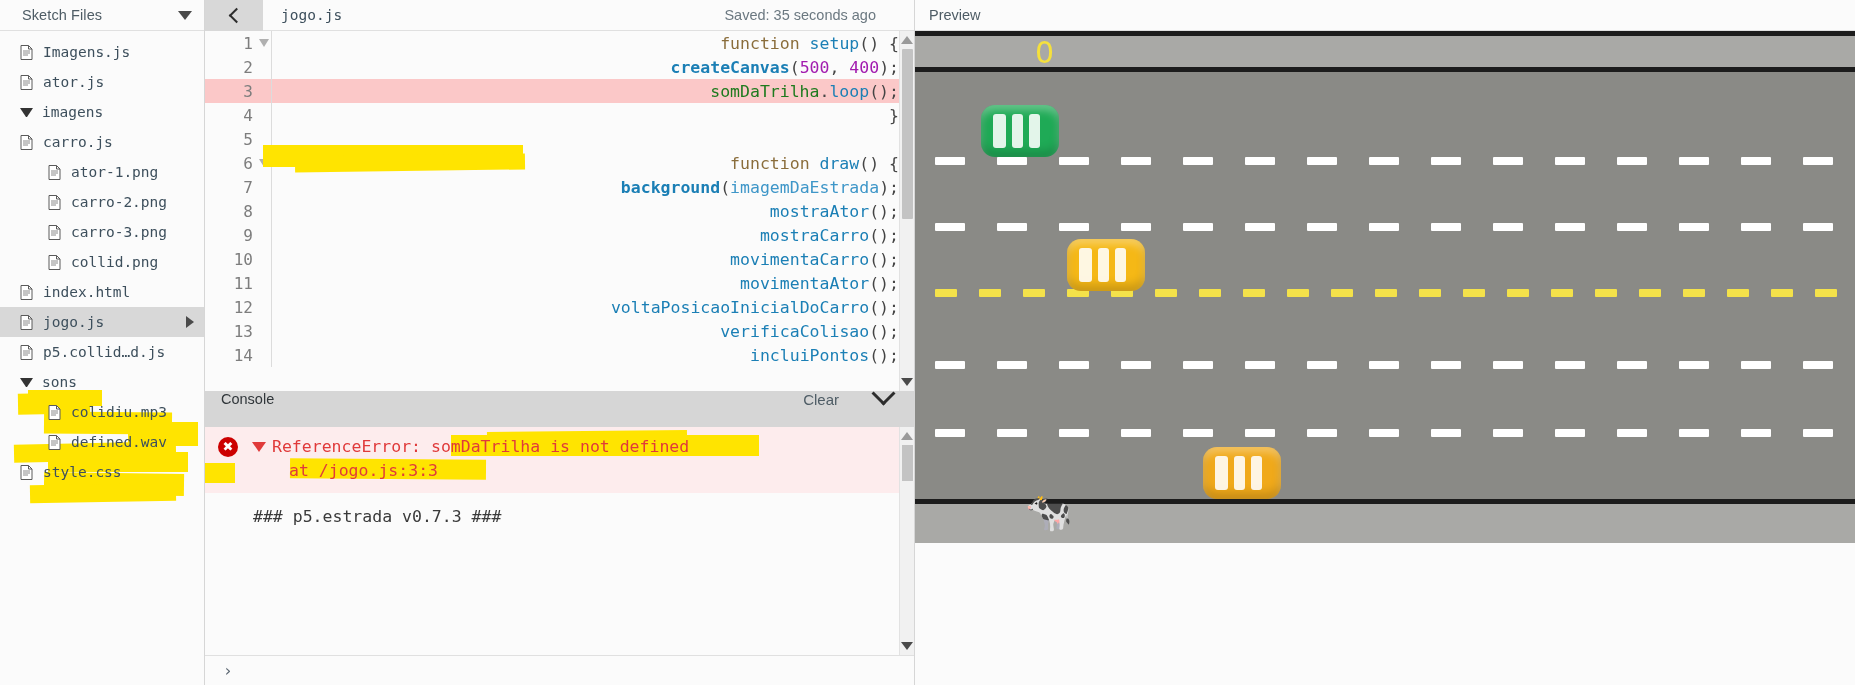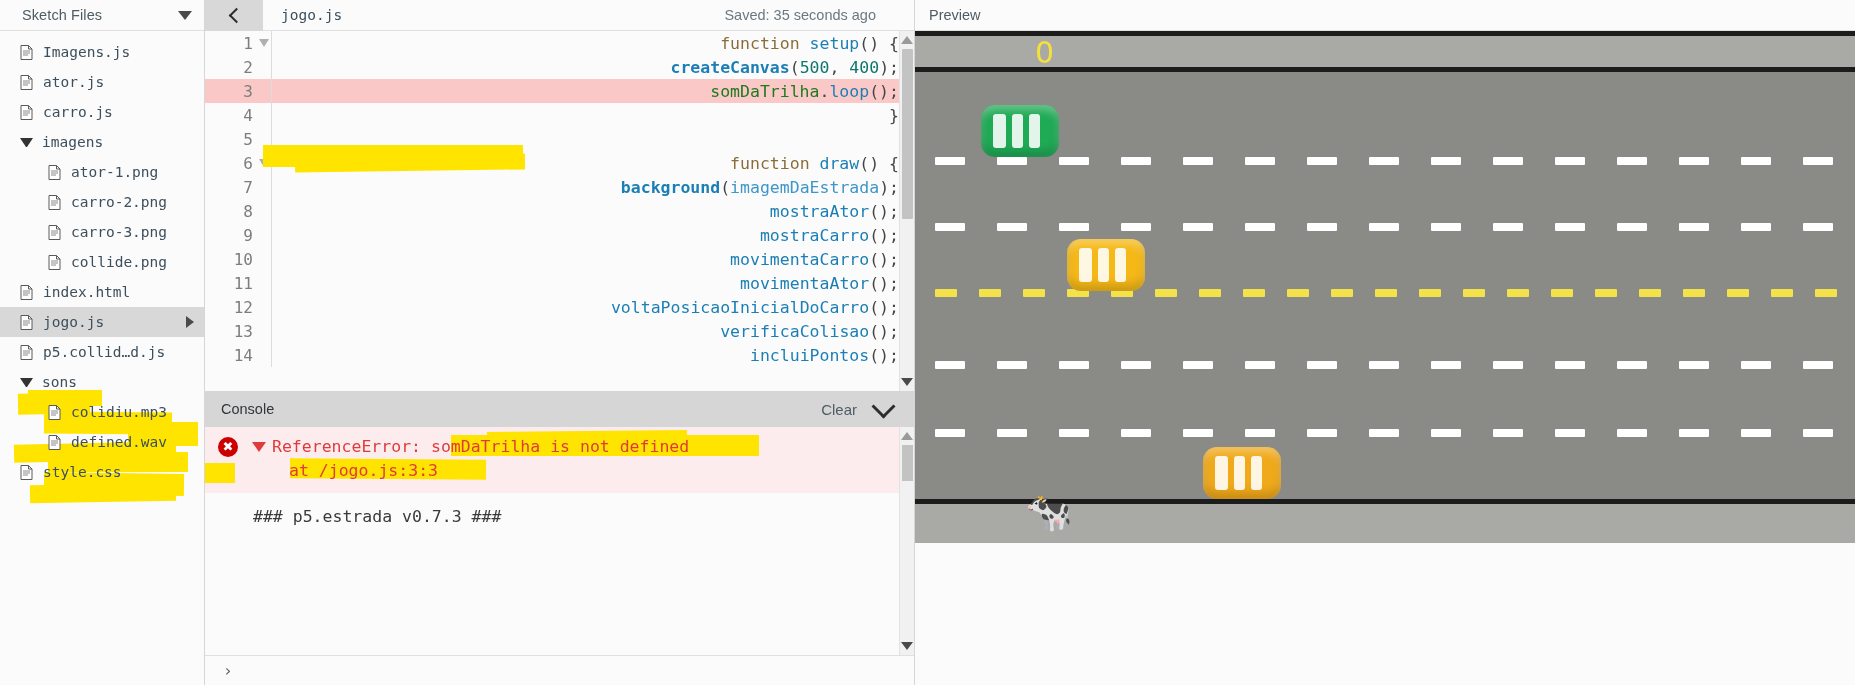--- a/index.html
+++ b/index.html
@@ -198,21 +198,21 @@
     padding-left: 14px;
     flex: 1;
     position: relative;
     z-index: 2;
     text-align: right;
   }
   .tok-kw   { color: #8a6d3b; }
   .tok-fn   { color: #1b7fb5; }
   .tok-bfn  { color: #1b7fb5; font-weight: bold; }
   .tok-punc { color: #444; }
-  .tok-num  { color: #0f766e; }
+  .tok-num  { color: #a21caf; }
   .tok-var  { color: #3e96c8; }
   .tok-green{ color: #1e7a1e; }
   .tok-plain{ color: #444; }
 
   .code-scrollbar {
     width: 15px;
     flex: 0 0 15px;
     background: #f1f1f1;
     border-left: 1px solid #e2e2e2;
     position: relative;
@@ -241,22 +241,23 @@
     width: 11px; height: 170px;
     background: #c3c3c3;
     border-radius: 1px;
   }
 
   .console-header {
     flex: 0 0 36px;
     height: 36px;
     background: #d6d6d6;
     display: flex;
-    align-items: center;
+    align-items: flex-start;
     padding-left: 16px;
+    gap: 18px;
   }
   .console-title { font-size: 14.5px; color: #30363a; }
   .clear-btn {
     margin-left: auto;
     font-size: 15px;
     color: #4e5c65;
   }
   .chev-big-down {
     width: 17px; height: 17px;
     border-right: 3px solid #2d2d2d;
@@ -461,33 +462,33 @@
           <span class="doc-icon">
             <svg width="13" height="15" viewBox="0 0 13 15">
               <path d="M1 0.5h7.5L12 4v10.5H1z" fill="#fff" stroke="#5a5a5a" stroke-width="1"></path>
               <path d="M8.5 0.5V4H12" fill="none" stroke="#5a5a5a" stroke-width="1"></path>
               <path d="M3 6h7M3 8h7M3 10h5" stroke="#8a8a8a" stroke-width="1"></path>
             </svg>
           </span>
           <span class="fname">ator.js</span>
         </div>
         <div class="file-row indent0">
-          <span class="doc-icon">
-            <svg width="13" height="15" viewBox="0 0 13 15">
-              <path d="M1 0.5h7.5L12 4v10.5H1z" fill="#fff" stroke="#5a5a5a" stroke-width="1"></path>
-              <path d="M8.5 0.5V4H12" fill="none" stroke="#5a5a5a" stroke-width="1"></path>
-              <path d="M3 6h7M3 8h7M3 10h5" stroke="#8a8a8a" stroke-width="1"></path>
-            </svg>
-          </span>
-          <span class="fname">carro.js</span>
-        </div>
-        <div class="file-row indent0">
           <span class="folder-caret"></span>
           <span class="fname">imagens</span>
         </div>
+        <div class="file-row indent0">
+          <span class="doc-icon">
+            <svg width="13" height="15" viewBox="0 0 13 15">
+              <path d="M1 0.5h7.5L12 4v10.5H1z" fill="#fff" stroke="#5a5a5a" stroke-width="1"></path>
+              <path d="M8.5 0.5V4H12" fill="none" stroke="#5a5a5a" stroke-width="1"></path>
+              <path d="M3 6h7M3 8h7M3 10h5" stroke="#8a8a8a" stroke-width="1"></path>
+            </svg>
+          </span>
+          <span class="fname">carro.js</span>
+        </div>
         <div class="file-row indent1">
           <span class="doc-icon">
             <svg width="13" height="15" viewBox="0 0 13 15">
               <path d="M1 0.5h7.5L12 4v10.5H1z" fill="#fff" stroke="#5a5a5a" stroke-width="1"></path>
               <path d="M8.5 0.5V4H12" fill="none" stroke="#5a5a5a" stroke-width="1"></path>
               <path d="M3 6h7M3 8h7M3 10h5" stroke="#8a8a8a" stroke-width="1"></path>
             </svg>
           </span>
           <span class="fname">ator-1.png</span>
         </div>
@@ -512,21 +513,21 @@
           <span class="fname">carro-3.png</span>
         </div>
         <div class="file-row indent1">
           <span class="doc-icon">
             <svg width="13" height="15" viewBox="0 0 13 15">
               <path d="M1 0.5h7.5L12 4v10.5H1z" fill="#fff" stroke="#5a5a5a" stroke-width="1"></path>
               <path d="M8.5 0.5V4H12" fill="none" stroke="#5a5a5a" stroke-width="1"></path>
               <path d="M3 6h7M3 8h7M3 10h5" stroke="#8a8a8a" stroke-width="1"></path>
             </svg>
           </span>
-          <span class="fname">collide.png</span>
+          <span class="fname">collid.png</span>
         </div>
         <div class="file-row indent0">
           <span class="doc-icon">
             <svg width="13" height="15" viewBox="0 0 13 15">
               <path d="M1 0.5h7.5L12 4v10.5H1z" fill="#fff" stroke="#5a5a5a" stroke-width="1"></path>
               <path d="M8.5 0.5V4H12" fill="none" stroke="#5a5a5a" stroke-width="1"></path>
               <path d="M3 6h7M3 8h7M3 10h5" stroke="#8a8a8a" stroke-width="1"></path>
             </svg>
           </span>
           <span class="fname">index.html</span>

